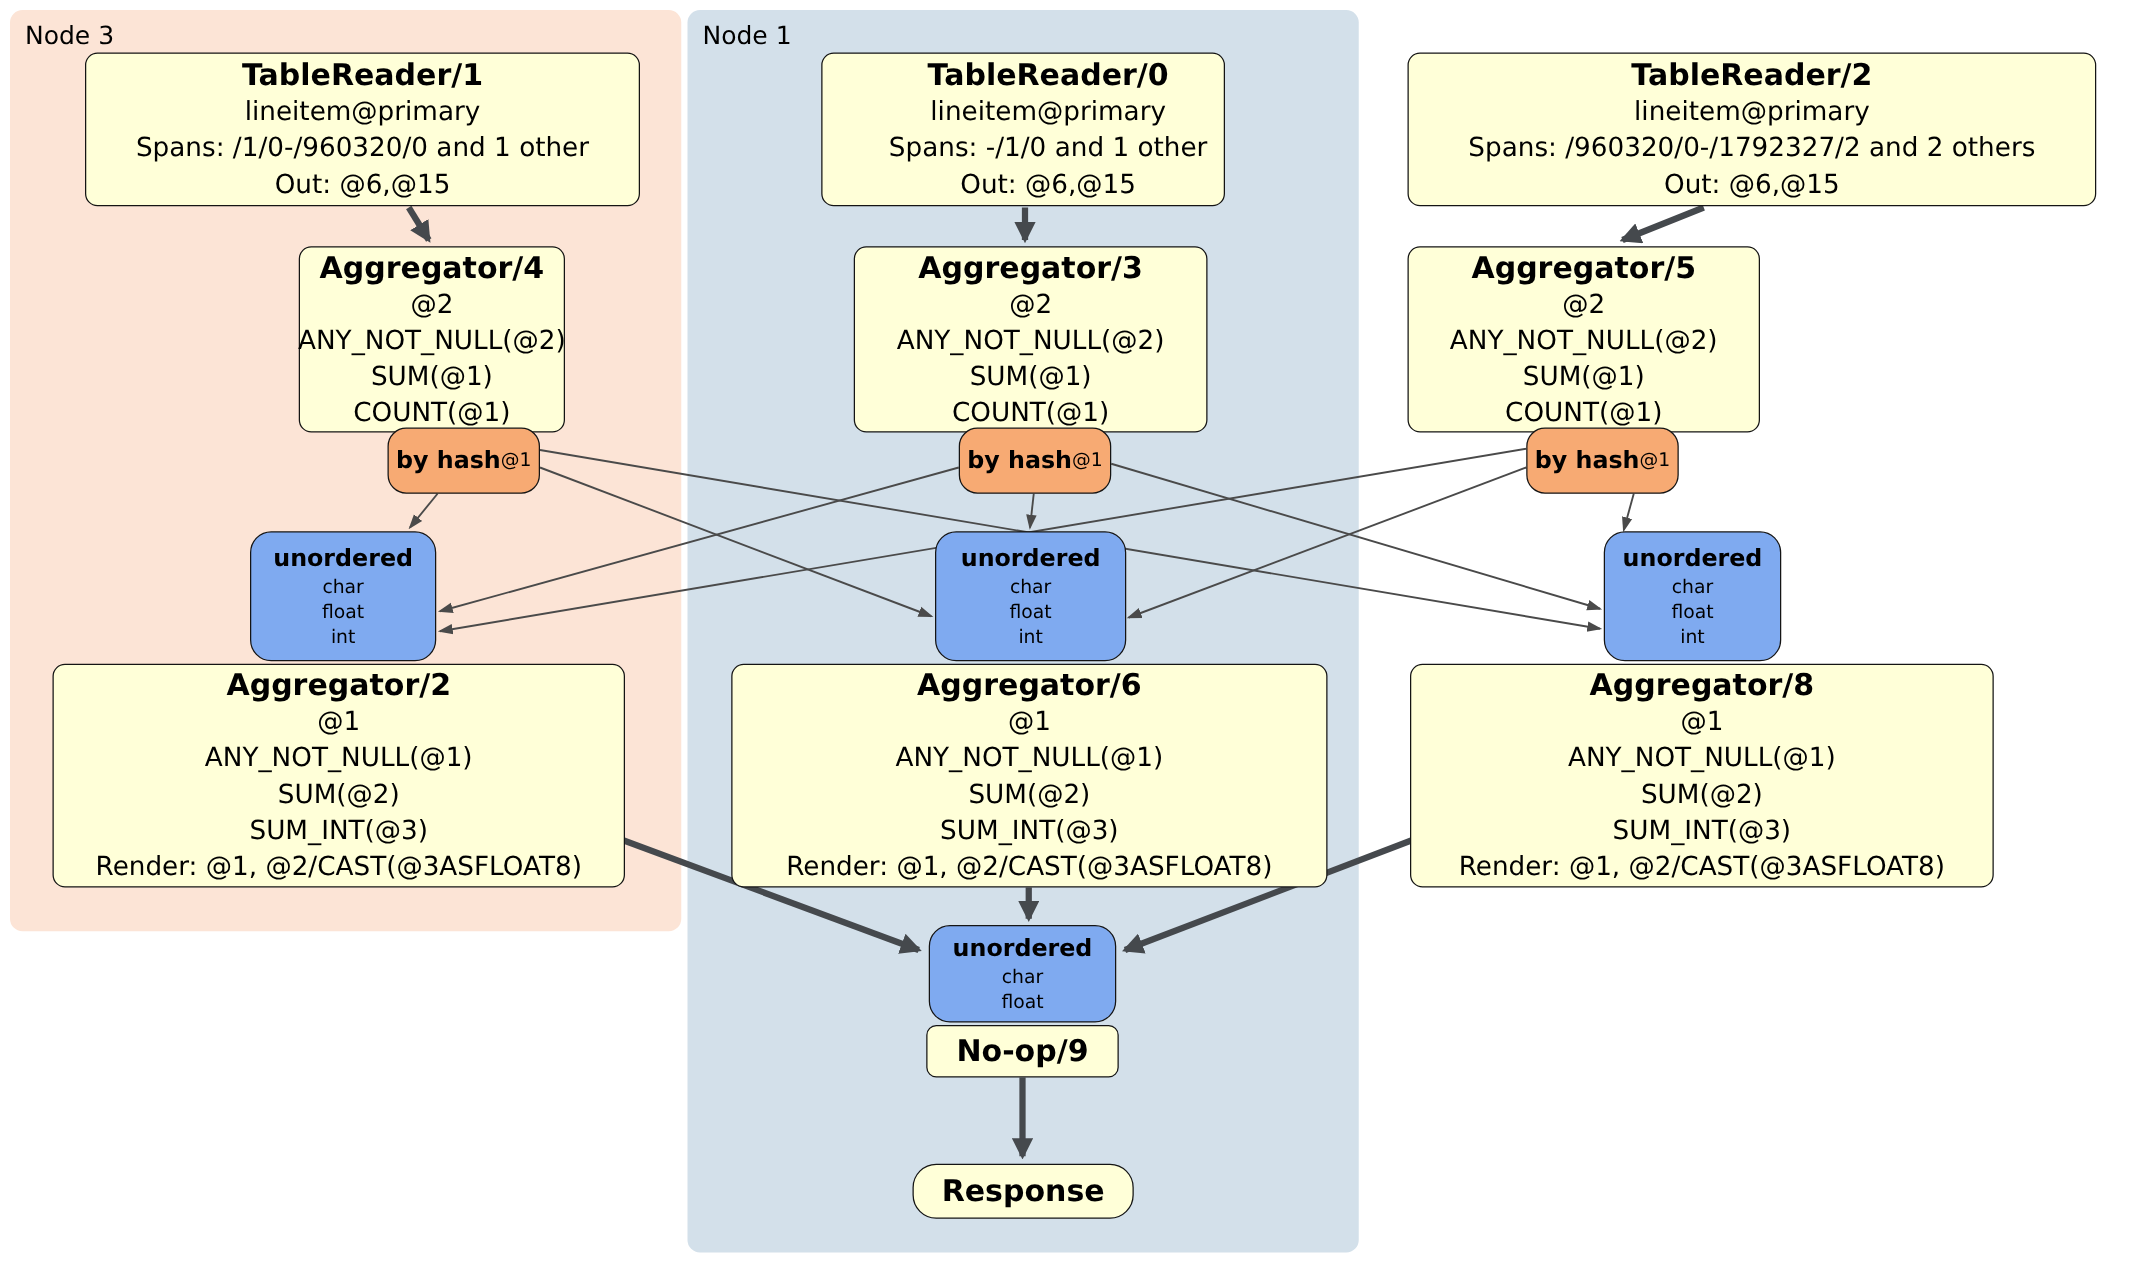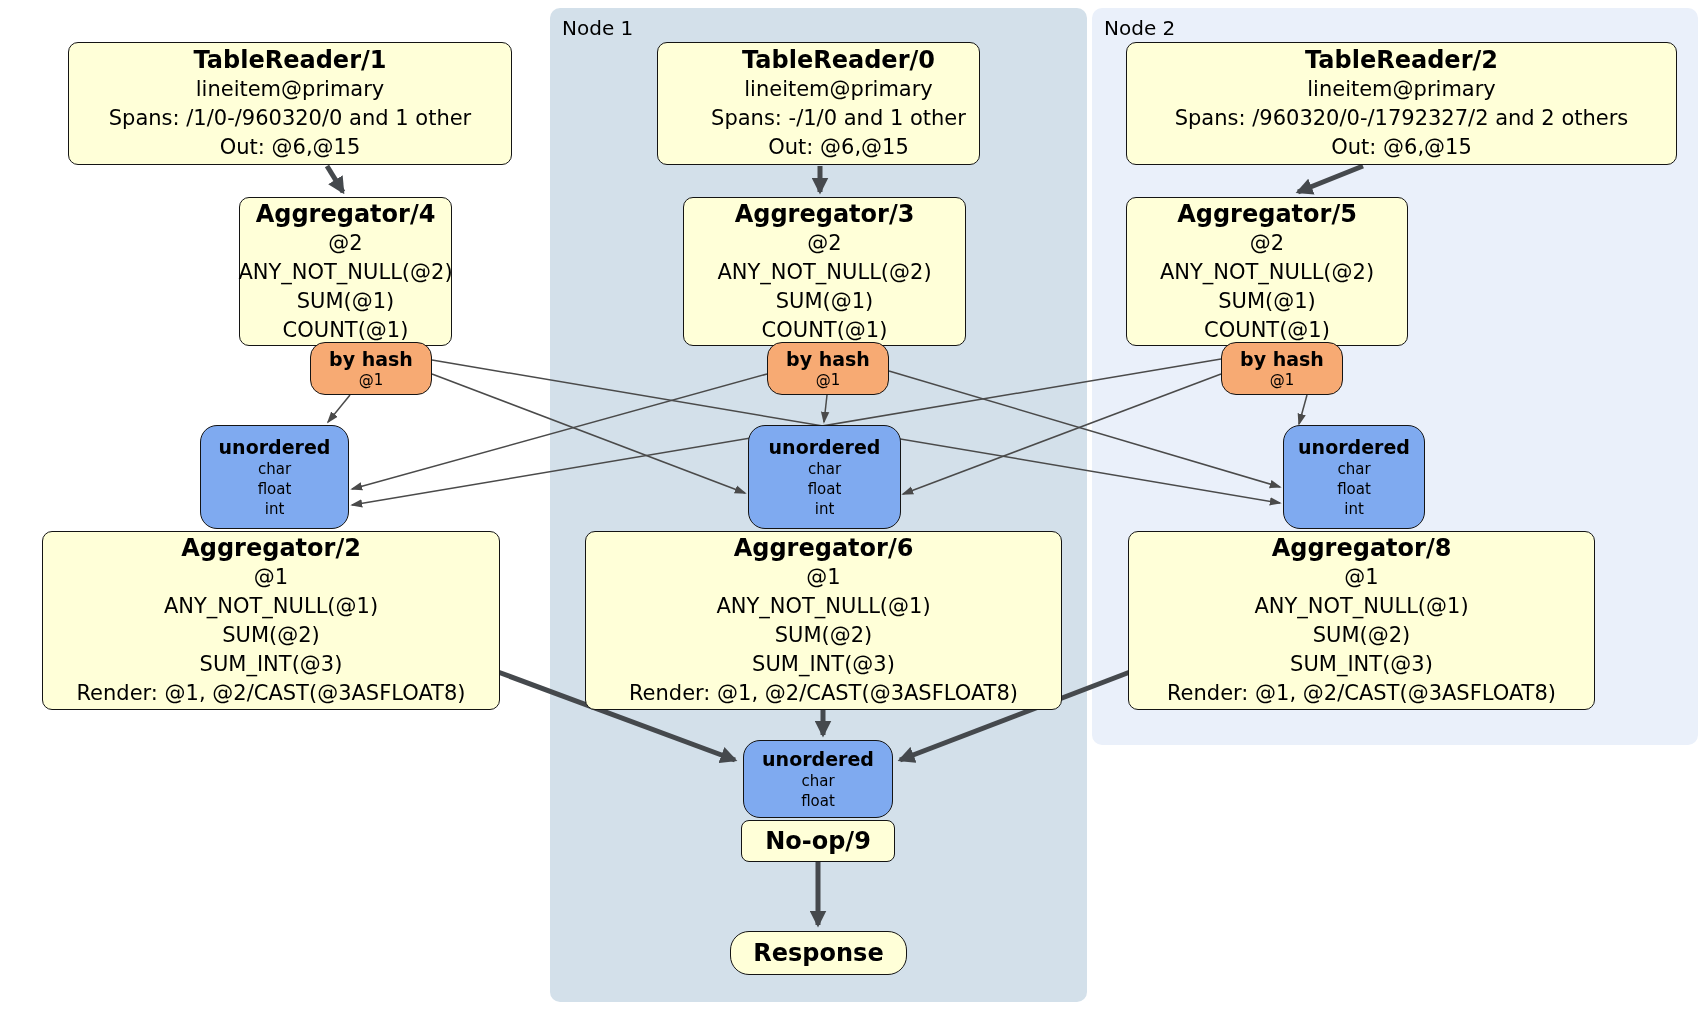--- a/index.html
+++ b/index.html
@@ -12,43 +12,43 @@
   .edges{position:absolute;left:0;top:0;z-index:1;}
   .box{
     position:absolute;background:#ffffd8;border:1.6px solid #141414;border-radius:10px;
     display:flex;flex-direction:column;align-items:center;justify-content:center;
     text-align:left;z-index:2;box-sizing:border-box;
   }
   .box .title{font-weight:bold;font-size:24px;line-height:30px;white-space:nowrap;}
   .box .line{font-size:21px;line-height:29px;white-space:nowrap;}
   .hash{
     position:absolute;background:#f7aa73;border:1.6px solid #141414;border-radius:15px;
-    display:flex;flex-direction:column;align-items:center;justify-content:center;
+    display:flex;flex-direction:row;align-items:center;justify-content:center;
     text-align:center;z-index:3;box-sizing:border-box;
   }
   .hash .title{font-weight:bold;font-size:19px;line-height:23px;}
   .hash .line{font-size:15px;line-height:19px;}
   .sync{
     position:absolute;background:#7faaf0;border:1.6px solid #141414;border-radius:17px;
     display:flex;flex-direction:column;align-items:center;justify-content:center;
     text-align:center;z-index:2;box-sizing:border-box;
   }
   .sync .title{font-weight:bold;font-size:19px;line-height:24px;}
   .sync .line{font-size:15px;line-height:20px;}
 </style>
 </head>
 <body>
 
 <div class="canvas">
 
+  <div class="band" style="left:8px;top:8px;width:537px;height:737px;background:#fce4d6;">
+    <div class="band-label">Node 3</div>
+  </div>
   <div class="band" style="left:550px;top:8px;width:537px;height:994px;background:#d3e0ea;">
     <div class="band-label">Node 1</div>
-  </div>
-  <div class="band" style="left:1092px;top:8px;width:606px;height:737px;background:#eaf0fa;">
-    <div class="band-label">Node 2</div>
   </div>
 
   <svg class="edges" width="1706" height="1016" viewBox="0 0 1706 1016">
     <defs>
       <marker id="arrow-big" viewBox="0 0 10 10" refX="8.5" refY="5" markerWidth="3.4" markerHeight="3.4" orient="auto">
         <path d="M0,0 L10,5 L0,10 z" fill="#45494d"></path>
       </marker>
       <marker id="arrow-small" viewBox="0 0 10 10" refX="8.5" refY="5" markerWidth="8" markerHeight="8" orient="auto">
         <path d="M0,1.5 L10,5 L0,8.5 z" fill="#4a4a4a"></path>
       </marker>

